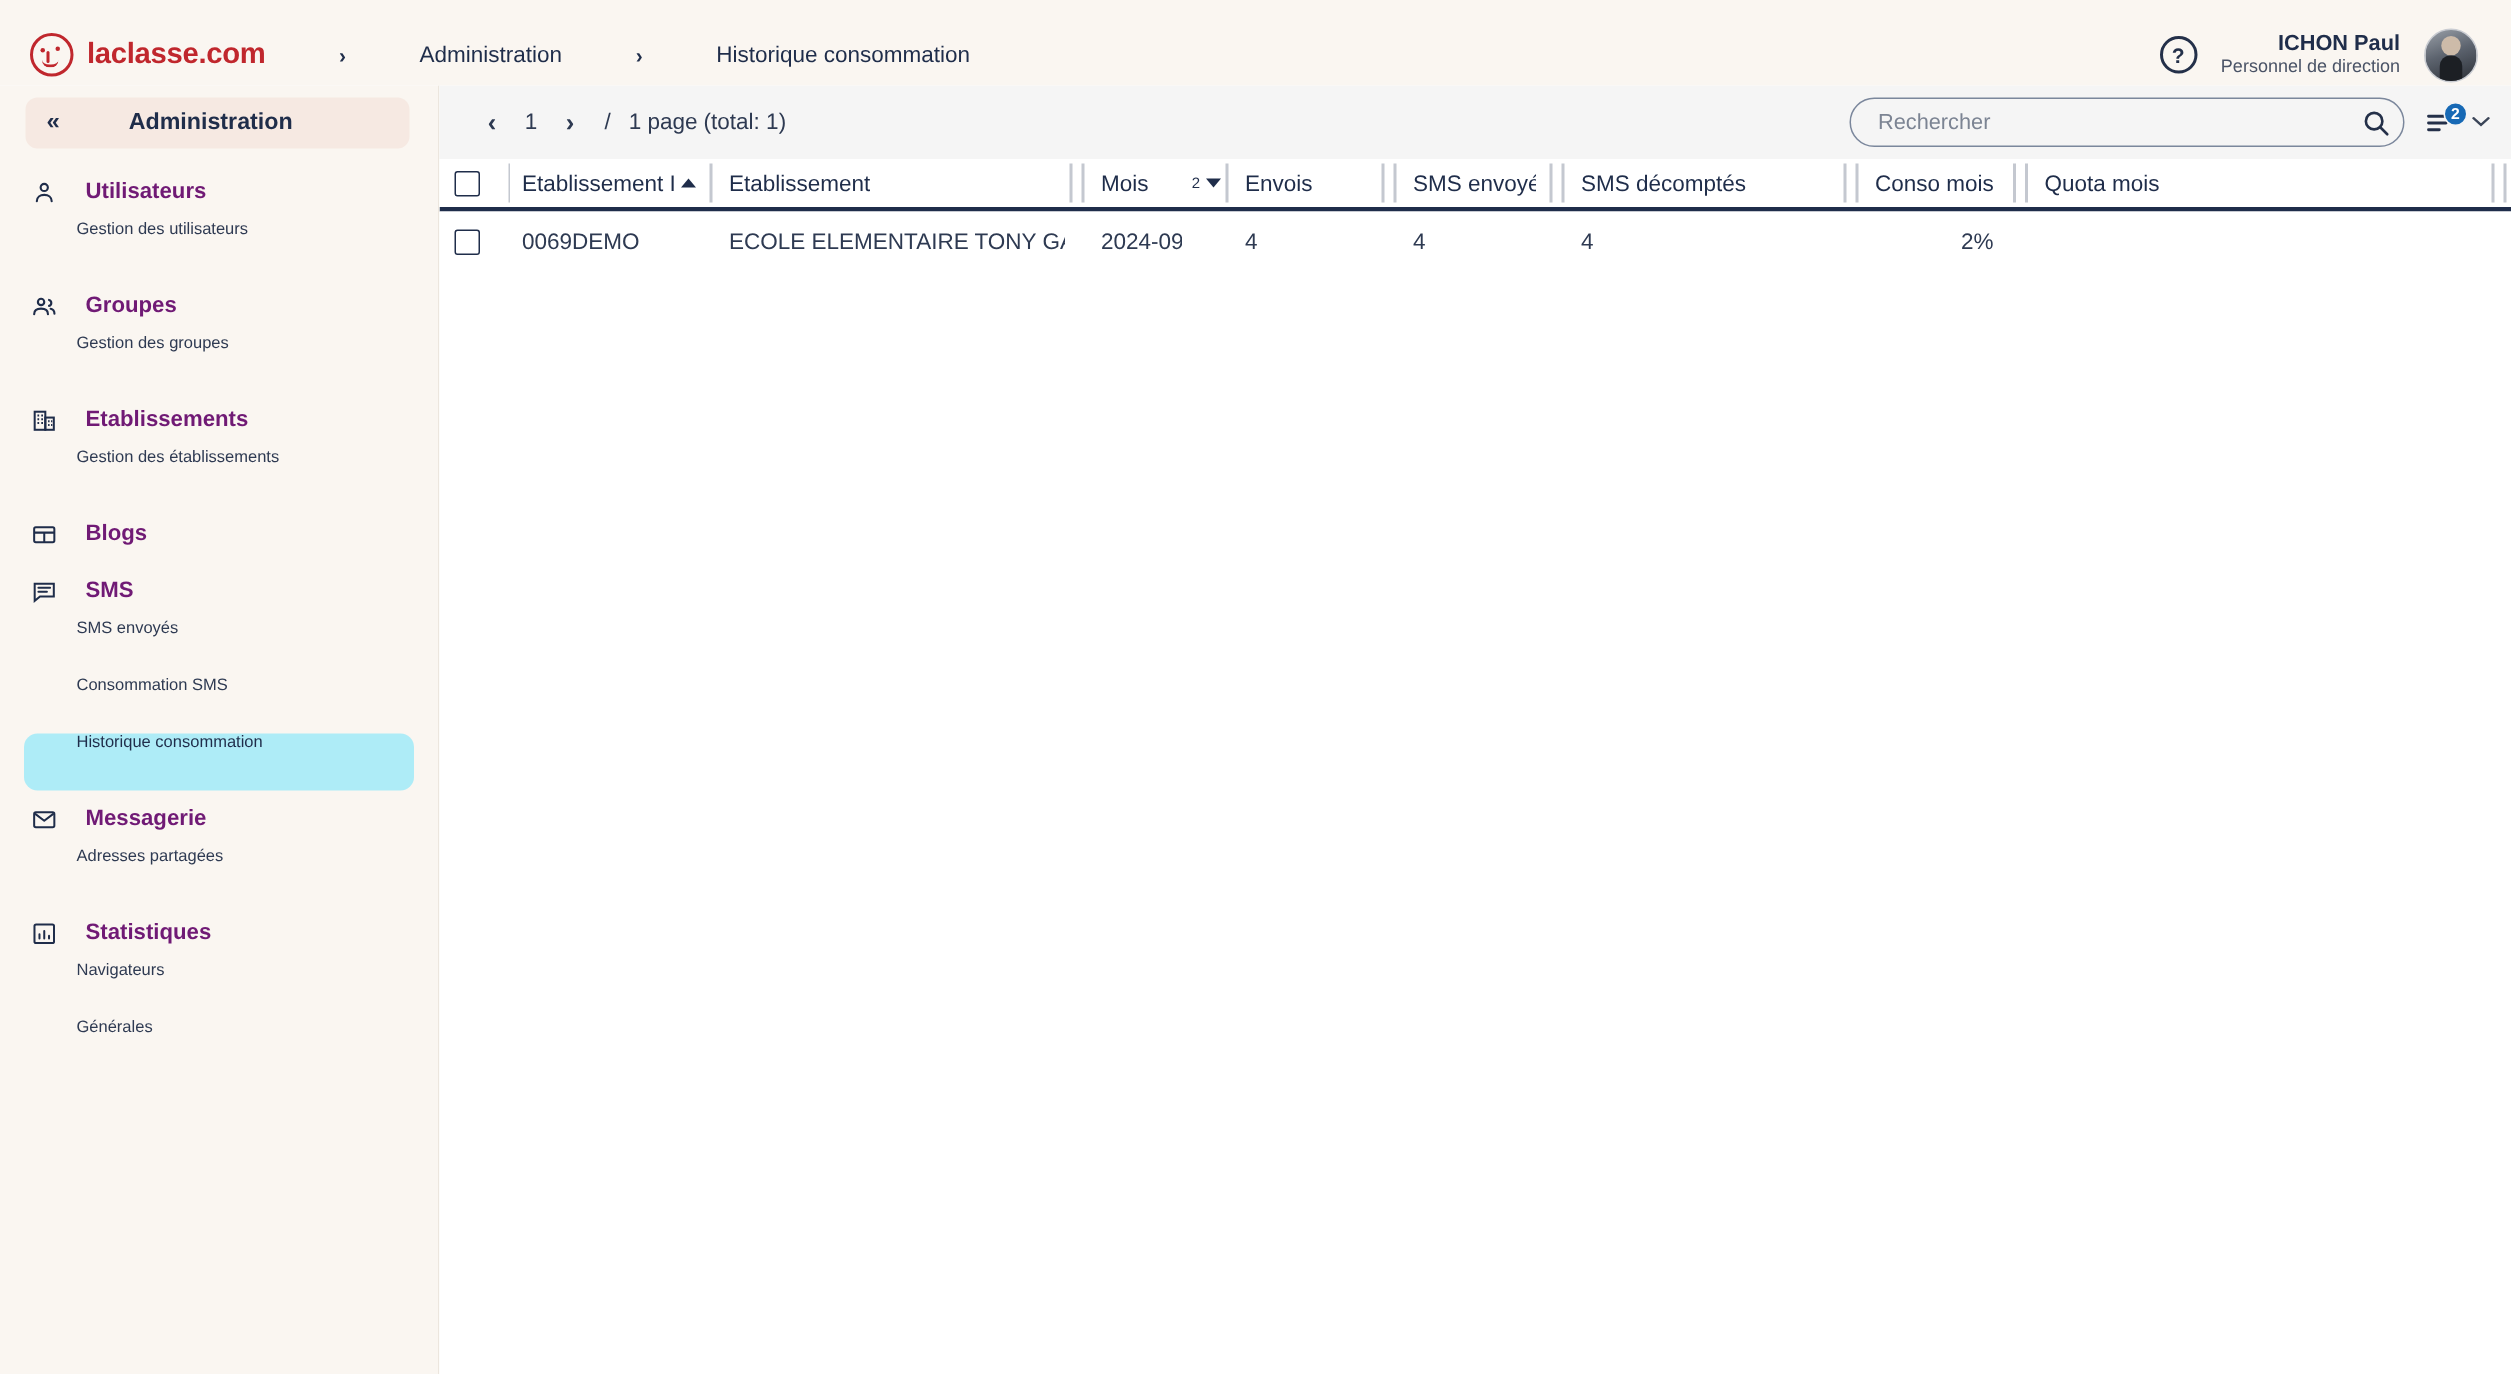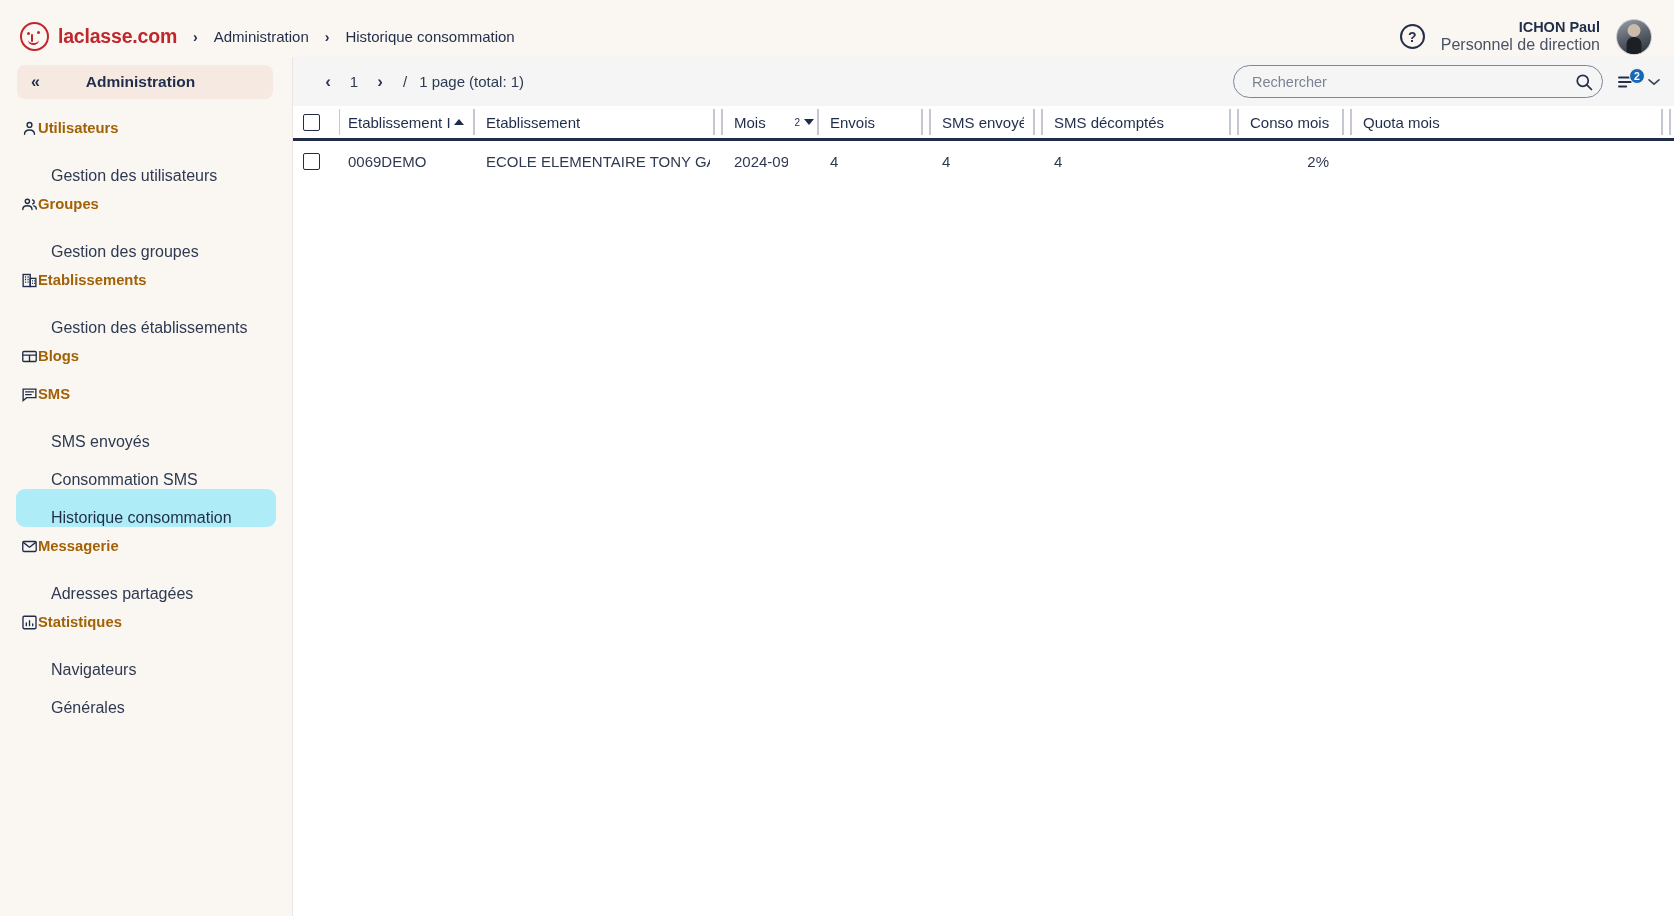--- a/index.html
+++ b/index.html
@@ -11,20 +11,21 @@
   }
   .app { width: 1674px; height: 916px; display: flex; flex-direction: column; }
 
   
   .topbar {
     height: 57px; flex: 0 0 57px;
     background: #faf6f1;
     display: flex; align-items: center;
     padding: 16px 22px 0 20px;
     position: relative;
+    gap: 33px;
   }
   .brand { display: flex; align-items: center; gap: 9px; }
   .brand-logo {
     width: 29px; height: 29px; border-radius: 50%;
     border: 2.4px solid #c0272d;
     position: relative; flex: 0 0 29px;
   }
   .brand-logo .eye { position: absolute; width: 3.4px; height: 3.4px; border-radius: 50%; background: #c0272d; }
   .brand-logo .eye.l { left: 5px; top: 8px; }
   .brand-logo .eye.r { left: 15px; top: 7px; }
@@ -40,21 +41,21 @@
   }
   .help-icon {
     width: 25px; height: 25px; border-radius: 50%;
     border: 2px solid #243049;
     display: flex; align-items: center; justify-content: center;
     font-size: 14px; font-weight: 700; color: #243049;
     line-height: 1;
   }
   .user-block { text-align: right; line-height: 1.15; }
   .user-name { font-size: 14.5px; font-weight: 700; color: #1f2d4a; }
-  .user-role { font-size: 16px; color: #4a5366; }
+  .user-role { font-size: 12px; color: #4a5366; }
   .avatar {
     width: 36px; height: 36px; border-radius: 50%;
     background: linear-gradient(160deg, #9aa0a8 0%, #5d646f 45%, #2b2f36 100%);
     border: 1px solid #c9ccd2; overflow: hidden; position: relative; flex: 0 0 36px;
   }
   .avatar::after {
     content: ""; position: absolute; left: 50%; top: 52%;
     transform: translateX(-50%);
     width: 15px; height: 22px; border-radius: 7px 7px 0 0;
     background: #1c1f24;
@@ -86,31 +87,31 @@
   }
   .collapse-btn {
     font-size: 16px; color: #1f2d4a; font-weight: 700; cursor: pointer;
     line-height: 1;
   }
   .sidebar-head-title {
     flex: 1; text-align: center; font-size: 15.5px; font-weight: 600; color: #1f2d4a;
     margin-right: 18px;
   }
   .nav-group {
-    display: flex; align-items: center; gap: 0;
+    display: flex; align-items: center; gap: 19px;
     height: 38px; padding: 0 18px 0 21px;
-    font-size: 14.8px; font-weight: 600; color: #a16207;
+    font-size: 14.8px; font-weight: 600; color: #701a75;
     cursor: pointer;
   }
   .nav-ico { width: 17px; height: 17px; flex: 0 0 17px; color: #1f2d4a; display: flex; align-items: center; justify-content: center; }
   .nav-ico svg { width: 17px; height: 17px; display: block; }
   .nav-child {
-    height: 38px; display: flex; align-items: flex-end;
+    height: 38px; display: flex; align-items: flex-start;
     margin: 0 16px 0 16px; padding-left: 35px;
-    font-size: 16px; color: #2e3a52; border-radius: 9px;
+    font-size: 11px; color: #2e3a52; border-radius: 9px;
     cursor: pointer;
   }
   .nav-child.active { background: #aeecf7; color: #1f2d4a; }
 
   
   .main { flex: 1; min-width: 0; background: #ffffff; display: flex; flex-direction: column; }
   .table-toolbar {
     height: 49px; flex: 0 0 49px;
     background: #f5f5f5;
     display: flex; align-items: center;

